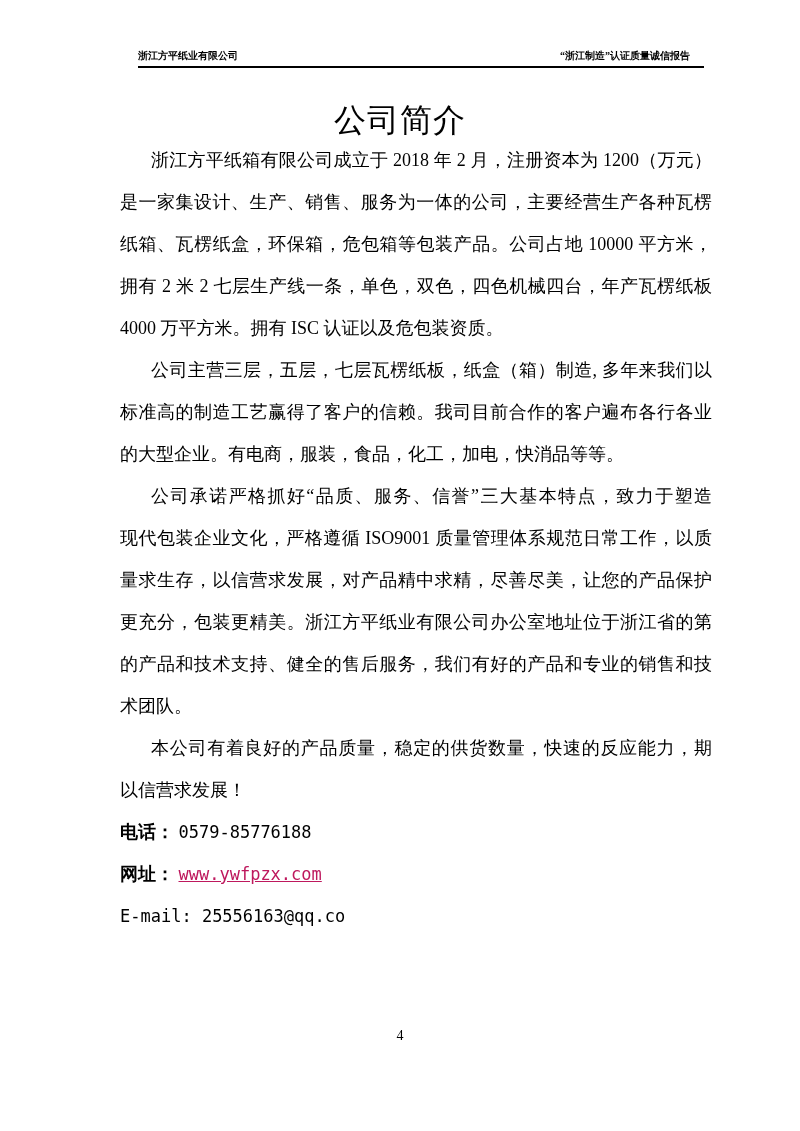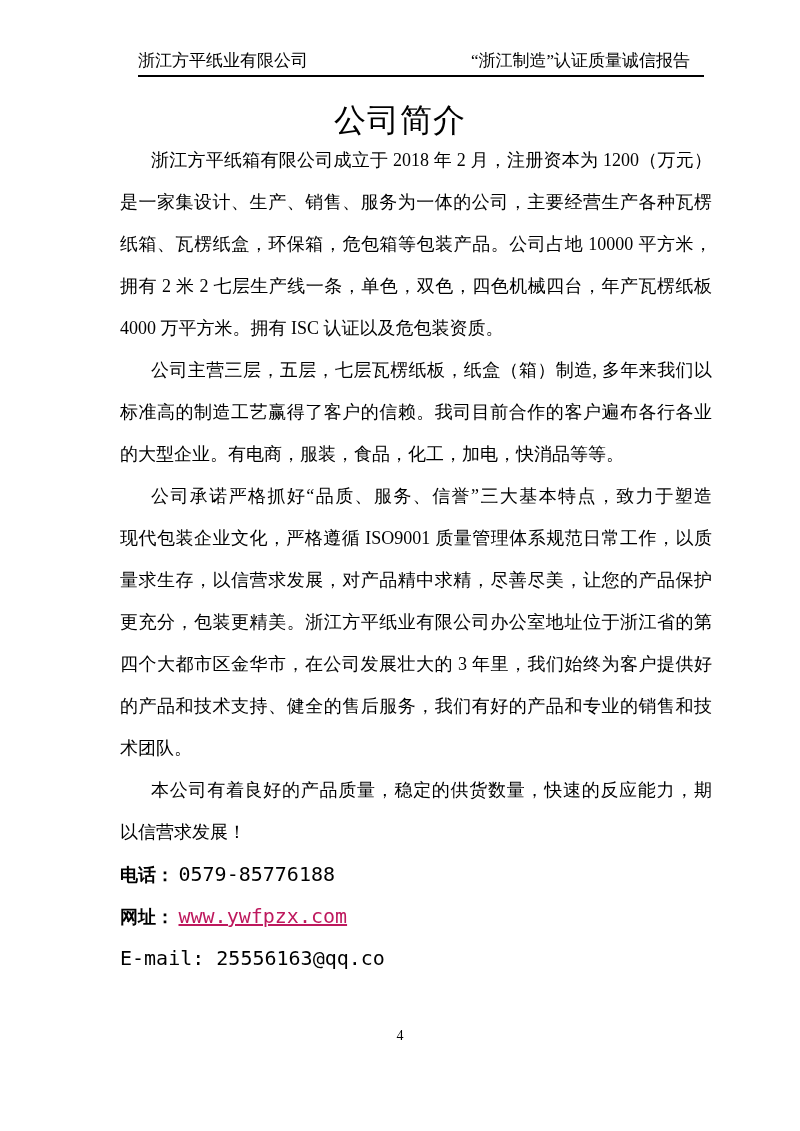--- a/index.html
+++ b/index.html
@@ -7,36 +7,36 @@
   .page {
     position:relative; width:800px; height:1131px;
     background:#ffffff; color:#000000;
     font-family:"Liberation Serif","DejaVu Serif",serif;
     overflow:hidden;
   }
   .header {
     position:absolute; top:49px; left:138px; width:566px;
     display:flex; justify-content:space-between; align-items:flex-end;
     border-bottom:2px solid #000; padding-bottom:3px;
-    font-size:17px; font-weight:normal;
+    font-size:10px; font-weight:bold;
   }
   .header .hdr-right { padding-right:14px; }
   .doc-title {
     position:absolute; top:99px; left:0; width:800px;
     text-align:center; font-size:32px; letter-spacing:1px;
   }
   .body-text {
     position:absolute; top:139px; left:120px; width:592px;
     font-size:18px; line-height:42px;
   }
   .ln { height:42px; }
   .jl { text-align:justify; text-align-last:justify; }
   .ind { text-indent:31px; }
   .b { font-weight:bold; }
-  .mono { font-family:"DejaVu Sans Mono","Liberation Mono",monospace; font-size:20px; }
+  .mono { font-family:"DejaVu Sans Mono","Liberation Mono",monospace; font-size:17px; }
   .link { color:#be185d; text-decoration:underline; cursor:pointer; }
   .page-num {
     position:absolute; top:1028px; left:0; width:800px;
     text-align:center; font-size:14px;
   }
 </style>
 </head>
 <body>
 
 <div class="page">
@@ -57,21 +57,20 @@
     <div class="ln">4000 万平方米。拥有 ISC 认证以及危包装资质。</div>
 
     <div class="ln jl ind">公司主营三层，五层，七层瓦楞纸板，纸盒（箱）制造, 多年来我们以</div>
     <div class="ln jl">标准高的制造工艺赢得了客户的信赖。我司目前合作的客户遍布各行各业</div>
     <div class="ln">的大型企业。有电商，服装，食品，化工，加电，快消品等等。</div>
 
     <div class="ln jl ind">公司承诺严格抓好“品质、服务、信誉”三大基本特点，致力于塑造</div>
     <div class="ln jl">现代包装企业文化，严格遵循 ISO9001 质量管理体系规范日常工作，以质</div>
     <div class="ln jl">量求生存，以信营求发展，对产品精中求精，尽善尽美，让您的产品保护</div>
     <div class="ln jl">更充分，包装更精美。浙江方平纸业有限公司办公室地址位于浙江省的第</div>
-    <div class="ln jl">四个大都市区金华市，在公司发展壮大的 3 年里，我们始终为客户提供好</div>
     <div class="ln jl">的产品和技术支持、健全的售后服务，我们有好的产品和专业的销售和技</div>
     <div class="ln">术团队。</div>
 
     <div class="ln jl ind">本公司有着良好的产品质量，稳定的供货数量，快速的反应能力，期</div>
     <div class="ln">以信营求发展！</div>
 
     <div class="ln">
       <span class="b">电话：</span>
       <span class="mono">0579-85776188</span>
     </div>

